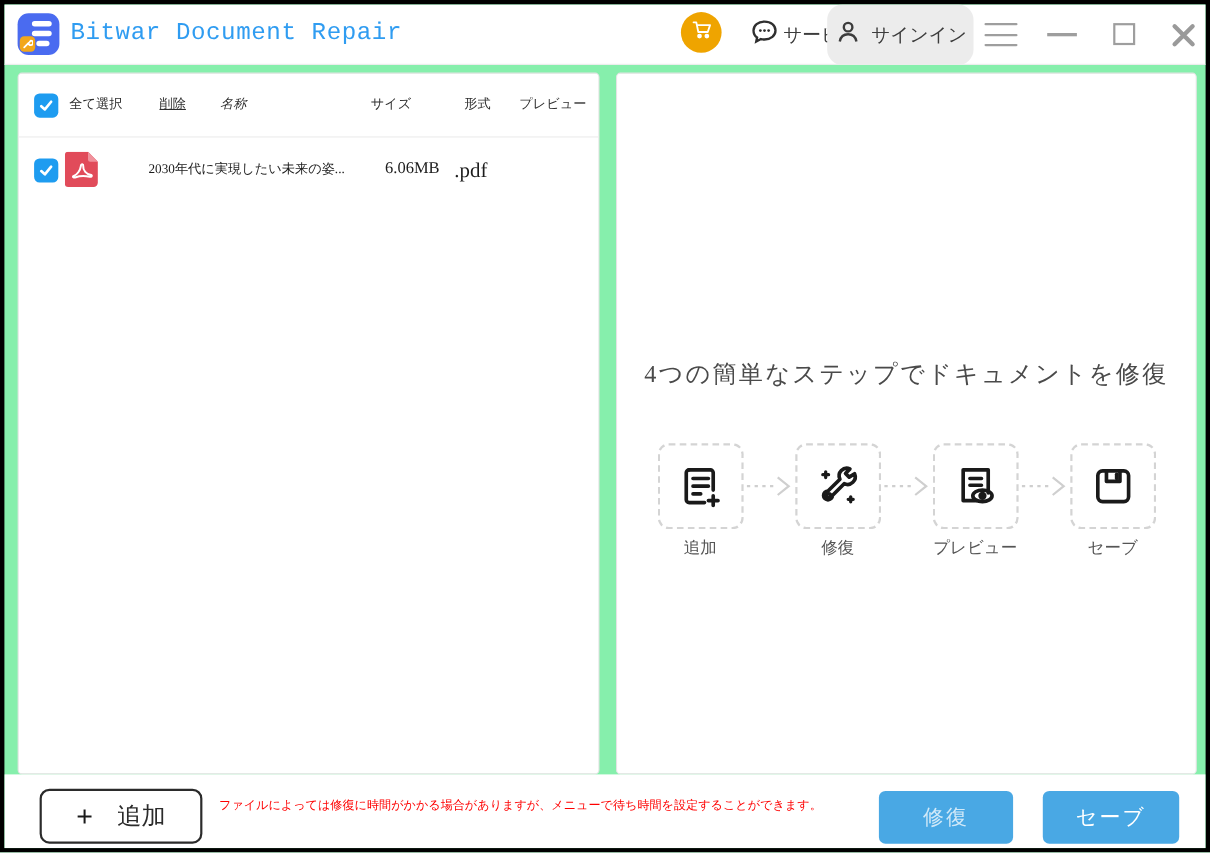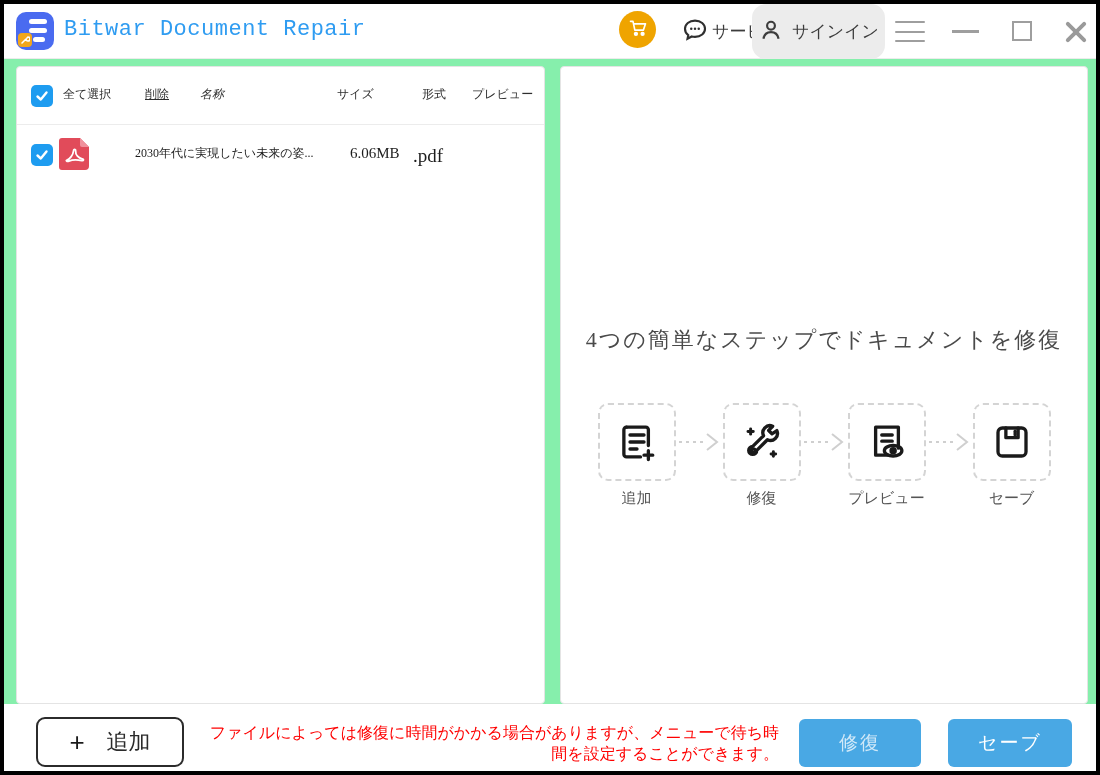--- a/index.html
+++ b/index.html
@@ -60,21 +60,21 @@
   .step { display:flex; flex-direction:column; align-items:center; }
   .step-box { width:78px; height:78px; border:2px dashed #d4d4d4; border-radius:10px; display:flex; align-items:center; justify-content:center; background:#fff; }
   .step-label { margin-top:8px; font-size:15px; color:#555; white-space:nowrap; }
   .step-arrow { width:47px; height:78px; display:flex; align-items:center; justify-content:center; align-self:flex-start; }
 
   
   .bottom-bar { position:absolute; left:0; top:700px; width:100%; height:74px; background:#fff; }
   .add-btn { position:absolute; left:32px; top:13px; width:148px; height:50px; background:#fff; border:2px solid #2b2b2b; border-radius:9px; display:flex; align-items:center; justify-content:center; gap:22px; cursor:pointer; }
   .add-btn .plus { font-family:"Liberation Sans",sans-serif; font-size:26px; color:#1a1a1a; line-height:1; }
   .add-btn .lbl { font-size:22px; color:#2b2b2b; }
-  .notice { position:absolute; left:195px; top:18px; width:580px; font-size:16px; line-height:21px; color:#fe0000;text-align:right; }
+  .notice { position:absolute; left:195px; top:18px; width:580px; font-size:11px; line-height:21px; color:#fe0000; }
   .blue-btn { position:absolute; top:15px; height:48px; background:#49a8e4; border:none; border-radius:6px; font-family:inherit; font-size:19px; letter-spacing:2px; cursor:pointer; }
   .repair-btn { left:795px; width:122px; color:rgba(255,255,255,.75); }
   .save-btn { left:944px; width:124px; color:#fff; }
 </style>
 </head>
 <body>
 
 <div class="window">
 
   <div class="titlebar">

